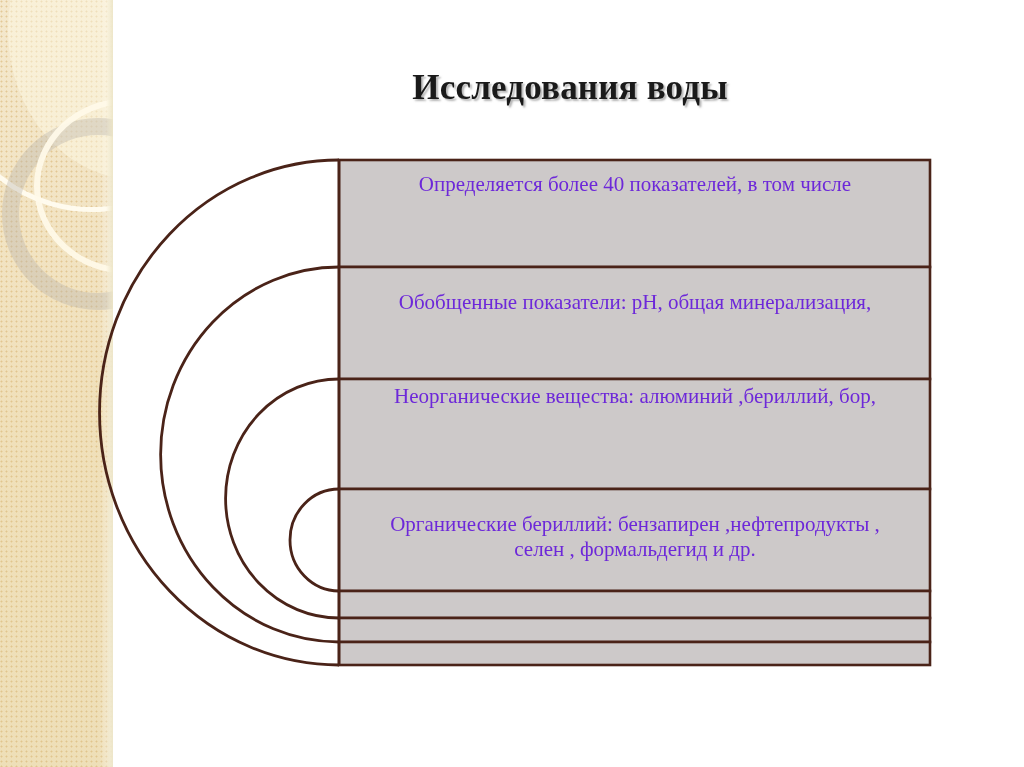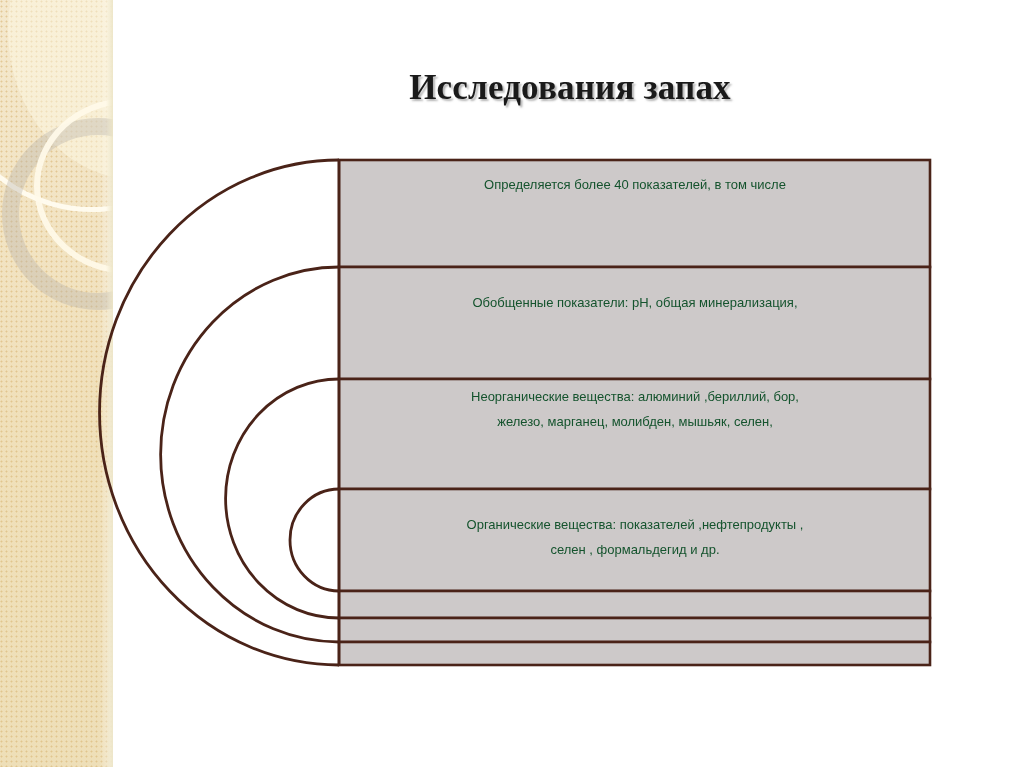--- a/index.html
+++ b/index.html
@@ -89,43 +89,43 @@
     pointer-events: none;
   }
   #diagram svg { display: block; }
 
   
   .bar-text {
     position: absolute;
     left: 345px;
     width: 580px;
     text-align: center;
-    color: #14532d;
-    font-size: 13px;
+    color: #6d28d9;
+    font-size: 21px;
     line-height: 25px;
-    font-family: Liberation Sans, sans-serif;
+    font-family: Liberation Serif, serif;
   }
   #row-0 { top: 172px;  height: 92px; }
   #row-1 { top: 290px;  height: 100px; }
   #row-2 { top: 384px;  height: 100px; }
   #row-3 { top: 512px;  height: 70px; }
   .bar-text .ln { display: block; }
 </style>
 </head>
 <body>
 
 <div id="left-strip">
   <div class="wedge"></div>
   <div class="ring ring-a"></div>
   <div class="ring ring-b"></div>
   <div class="ring ring-c"></div>
   <div class="strip-edge"></div>
 </div>
 
-<div id="title">Исследования запах</div>
+<div id="title">Исследования воды</div>
 
 <div id="diagram">
 <svg width="1024" height="767" viewBox="0 0 1024 767" xmlns="http://www.w3.org/2000/svg">
   <defs>
     <style>
       .bar   { fill: #cdc9c9; stroke: #4a2318; stroke-width: 2.6; }
       .arc   { fill: none;    stroke: #4a2318; stroke-width: 2.8; }
       .vline { stroke: #4a2318; stroke-width: 2.6; }
     </style>
   </defs>
@@ -157,19 +157,18 @@
 <div class="bar-text" id="row-0">
   <span class="ln">Определяется более 40 показателей, в том числе</span>
 </div>
 
 <div class="bar-text" id="row-1">
   <span class="ln">Обобщенные показатели: pH, общая минерализация,</span>
 </div>
 
 <div class="bar-text" id="row-2">
   <span class="ln">Неорганические вещества: алюминий ,бериллий, бор,</span>
-  <span class="ln">железо, марганец,  молибден, мышьяк, селен,</span>
 </div>
 
 <div class="bar-text" id="row-3">
-  <span class="ln">Органические вещества: показателей ,нефтепродукты ,</span>
+  <span class="ln">Органические бериллий: бензапирен ,нефтепродукты ,</span>
   <span class="ln">селен , формальдегид и др.</span>
 </div>
 
 </body></html>

